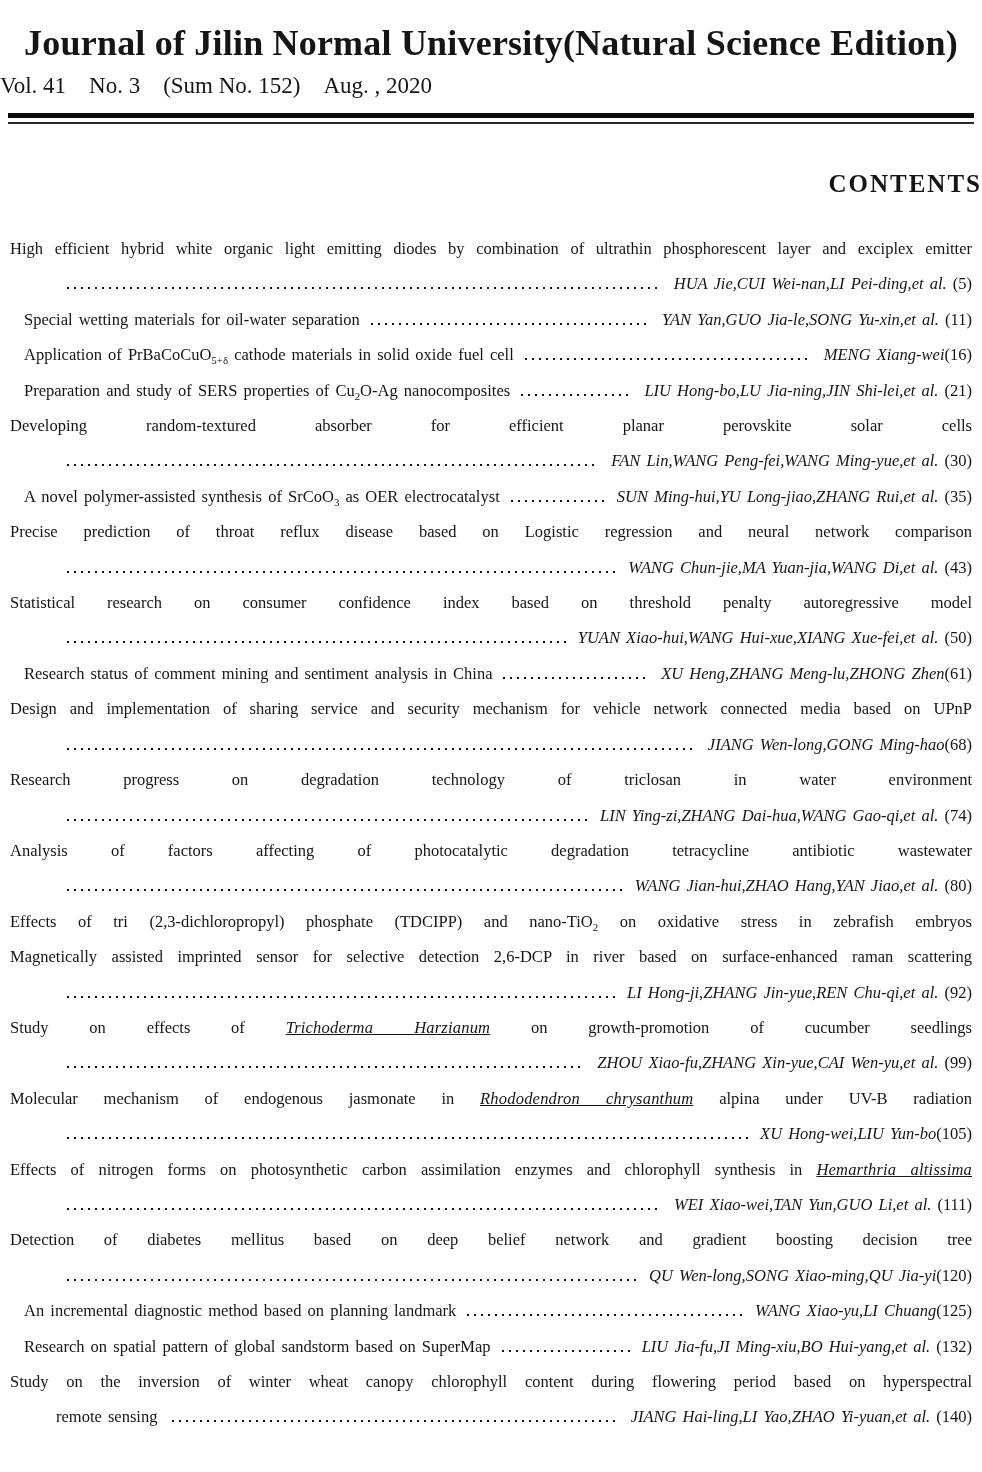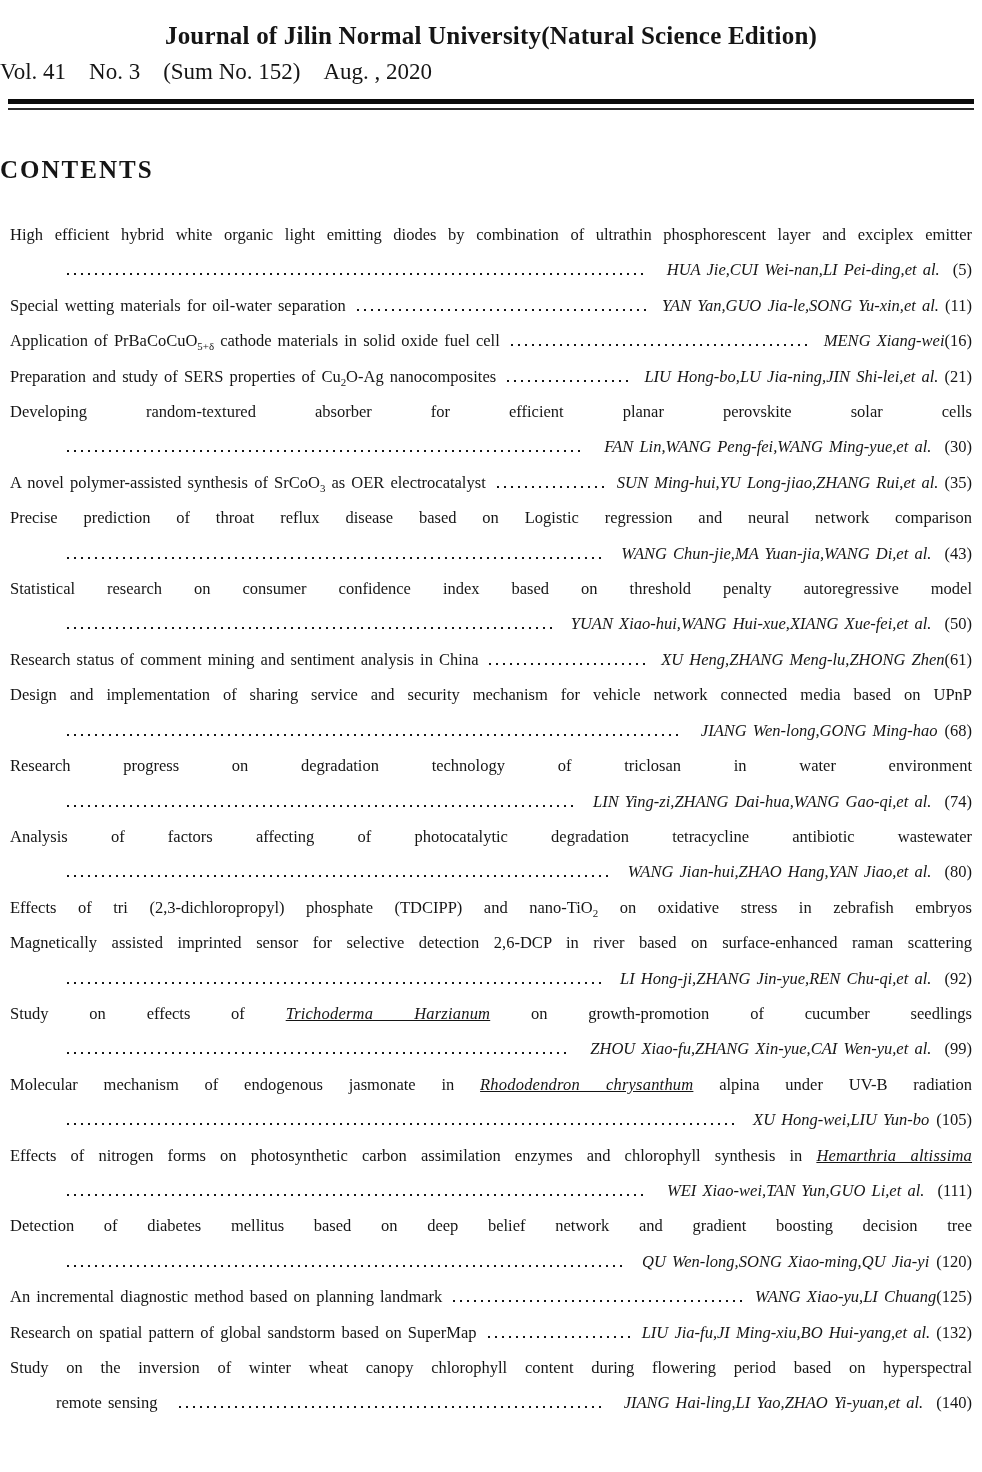--- a/index.html
+++ b/index.html
@@ -9,36 +9,36 @@
     color: #151515;
     font-family: "Liberation Serif", "DejaVu Serif", serif;
     overflow: hidden;
   }
   .page { width: 982px; height: 1472px; position: relative; }
 
   
   .journal-title {
     margin: 22px 0 0 0;
     text-align: center;
-    font-size: 25px;
+    font-size: 36px;
     font-weight: bold;
     letter-spacing: 0.2px;
   }
   .issue-line {
     margin-top: 9px;
     text-align: left;
     font-size: 23px;
   }
   .rules { margin: 14px 8px 0 8px; }
   .rule-thick { height: 5px; background: #0b0b0b; }
   .rule-thin  { height: 2px; background: #2a2a2a; margin-top: 4px; }
 
   .contents-title {
     margin: 46px 0 0 0;
-    text-align: left;
+    text-align: right;
     font-size: 25px;
     font-weight: bold;
     letter-spacing: 2px;
   }
 
   
   .toc {
     margin: 33px 10px 0 10px;
     font-size: 16.5px;
     line-height: 35.4px;
@@ -47,23 +47,23 @@
   .row { min-height: 35.4px; }
   .title-line {
     text-align: justify;
     text-align-last: justify;
     white-space: normal;
   }
   .inline-line, .leader-line {
     display: flex;
     align-items: baseline;
   }
-  .leader-line { padding-left: 46px; gap: 7px; }
+  .leader-line { padding-left: 46px; }
   .carry { white-space: pre; margin-right: 4px; }
-  .title-inline { white-space: nowrap; }
+  .title-inline { white-space: nowrap; margin-left: 14px; }
   .dots {
     flex: 1 1 auto;
     min-width: 16px;
     position: relative;
     margin: 0 10px 0 9px;
     align-self: stretch;
   }
   .dots::after {
     content: "";
     position: absolute;

